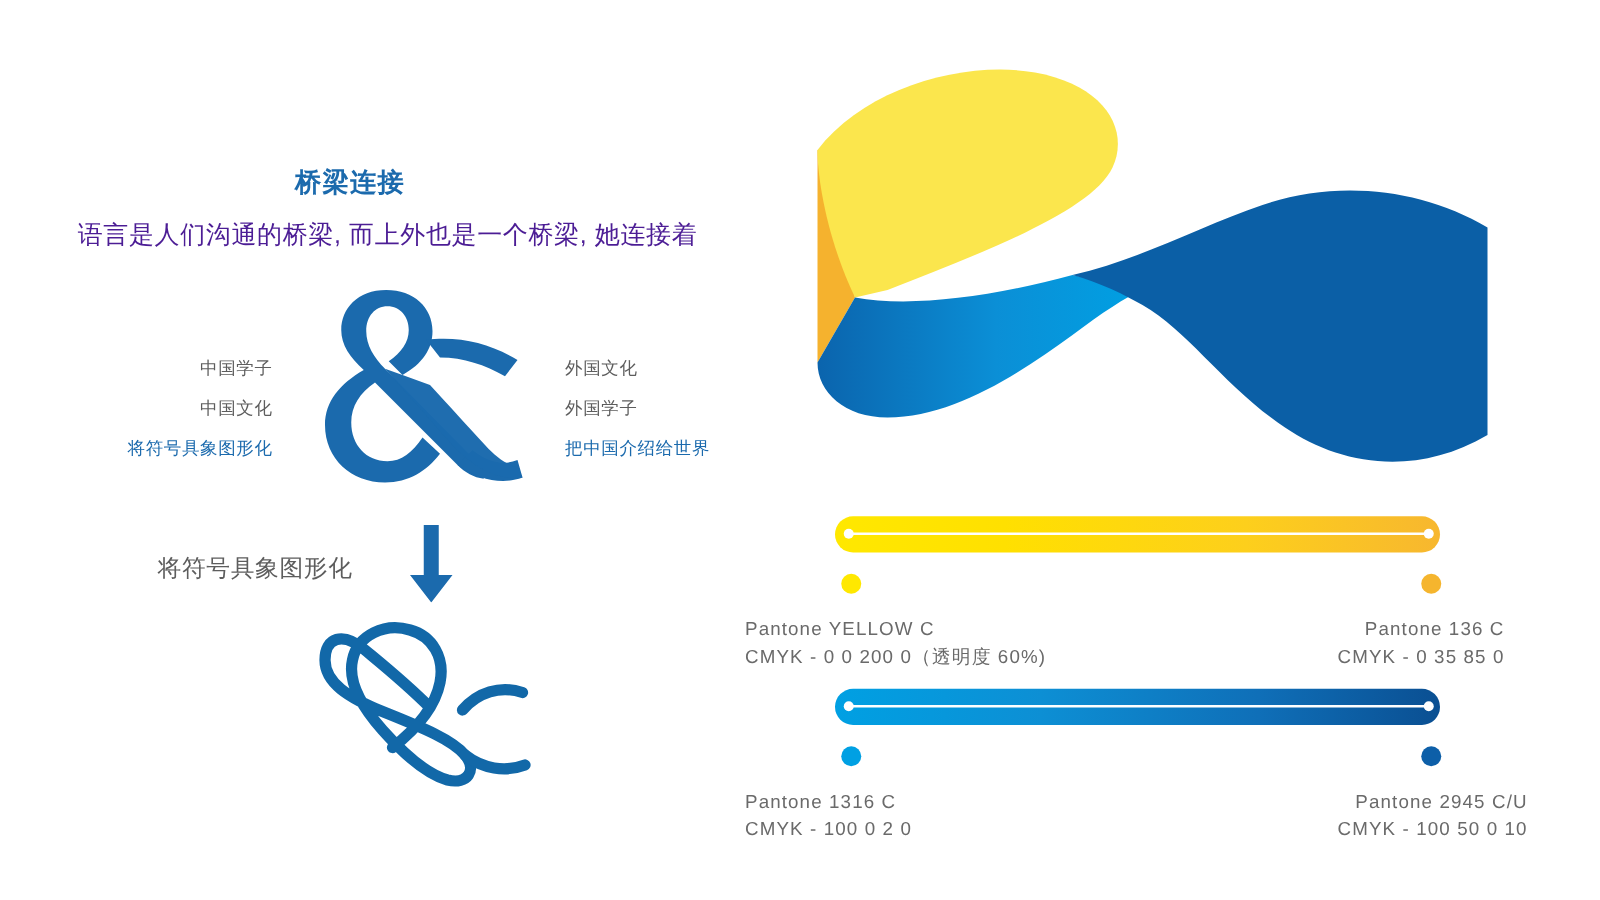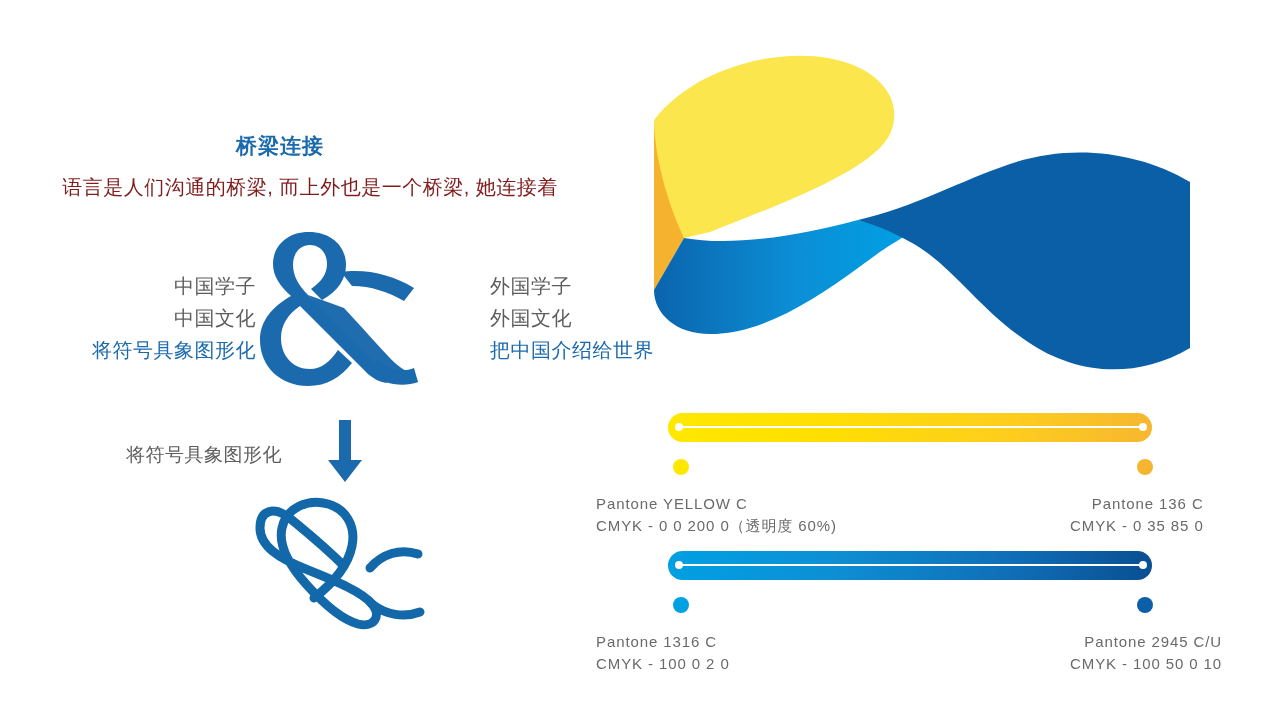--- a/index.html
+++ b/index.html
@@ -39,41 +39,40 @@
   }
 
   #section-subtitle {
     position: absolute;
     left: 0;
     top: 174px;
     width: 620px;
     text-align: center;
     font-size: 20px;
     letter-spacing: 0.5px;
-    color: #7f1d1d;
+    color: #4c1d95;
     white-space: nowrap;
   }
 
   
   #pair-row {
     position: absolute;
     left: 0;
     top: 266px;
     width: 640px;
     height: 110px;
   }
   .pair-col {
     position: absolute;
-    top: 4px;
-    font-size: 20px;
+    top: 12px;
+    font-size: 14px;
     line-height: 32px;
     color: #5d5d5d;
     letter-spacing: 0.5px;
     white-space: nowrap;
-    padding-left: 38px;
   }
   #pair-col-left {
     left: 0;
     width: 218px;
     text-align: right;
   }
   #pair-col-right {
     left: 452px;
     width: 220px;
     text-align: left;
@@ -208,22 +207,22 @@
   <div id="section-subtitle">语言是人们沟通的桥梁, 而上外也是一个桥梁, 她连接着</div>
 
   <div id="pair-row">
     <div class="pair-col" id="pair-col-left">
       <div class="pair-line">中国学子</div>
       <div class="pair-line">中国文化</div>
       <div class="pair-line accent">将符号具象图形化</div>
     </div>
 
     <div class="pair-col" id="pair-col-right">
+      <div class="pair-line">外国文化</div>
       <div class="pair-line">外国学子</div>
-      <div class="pair-line">外国文化</div>
       <div class="pair-line accent">把中国介绍给世界</div>
     </div>
   </div>
 
   <svg id="ampersand-serif" viewBox="0 0 200 160">
     <g fill="#1b6aad">
 
       <path d="M61 4
                C 38 4 25 19 25 36
                C 25 48 32 58 43 68

